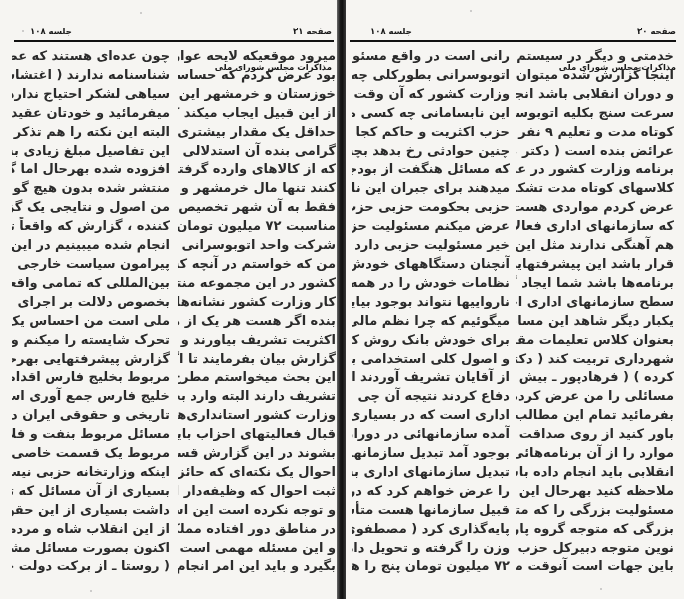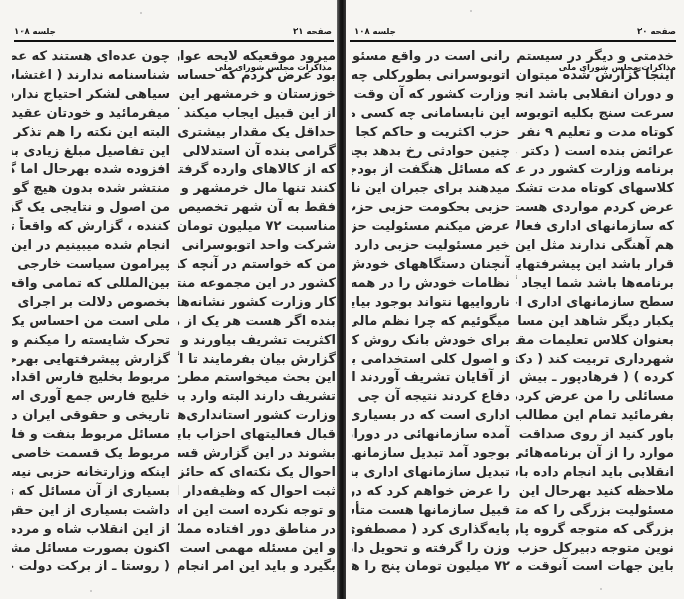--- a/index.html
+++ b/index.html
@@ -22,21 +22,21 @@
   }
   .header {
     position: absolute; top: 26px; height: 14px;
     font-size: 8.5px; font-weight: bold; color: #1a1a1a;
     direction: rtl;
   }
   .page.left .header  { left: 14px; width: 318px; }
   .page.right .header { left: 8px;  width: 322px; }
   .header .h-page    { position: absolute; right: 0; top: 0; margin-left: 16px; }
   .header .h-title   { position: absolute; left: 0; right: 0; text-align: right; top: 0; margin-top: 36px; }
-  .header .h-session { position: absolute; left: 0; top: 0; text-align: right; }
+  .header .h-session { position: absolute; left: 16px; top: 0; text-align: right; }
   .rule {
     position: absolute; top: 40px; height: 1.6px; background: #111;
   }
   .page.left .rule  { left: 14px; width: 320px; }
   .page.right .rule { left: 4px; width: 326px; }
   .col {
     position: absolute; top: 47px; width: 158px;
     direction: rtl; text-align: justify;
     font-size: 13px; line-height: 18.9px; color: #2b2b2b;
     overflow: hidden; height: 530px; font-weight: bold;

